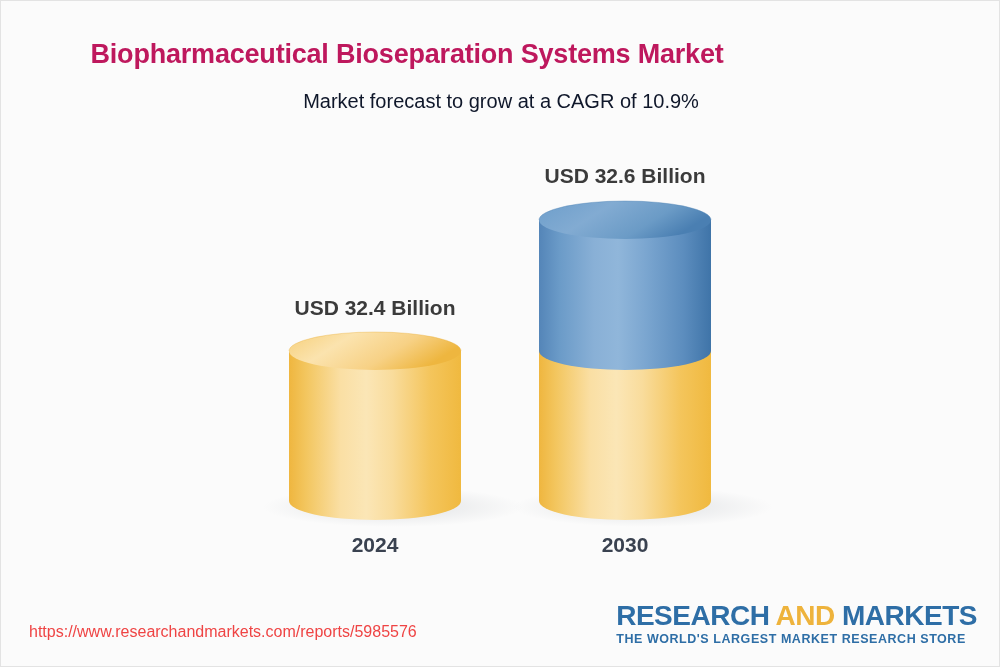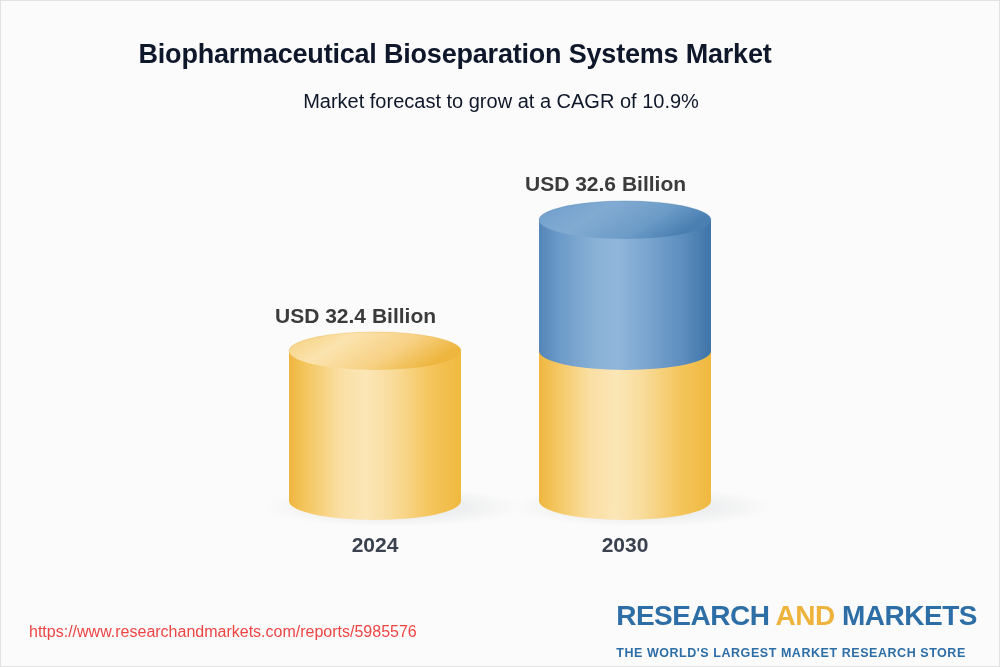--- a/index.html
+++ b/index.html
@@ -24,23 +24,22 @@
   }
   
   #title {
     position: absolute;
     left: 0;
     top: 38px;
     width: 812px;
     text-align: center;
     font-size: 27px;
     font-weight: bold;
-    color: #0f172a;
+    color: #be185d;
     letter-spacing: -0.2px;
-    margin-left: 48px;
   }
   #subtitle {
     position: absolute;
     left: 0;
     top: 89px;
     width: 1000px;
     text-align: center;
     font-size: 20px;
     font-weight: normal;
     color: #0f172a;
@@ -48,26 +47,25 @@
   
   #plot {
     position: absolute;
     left: 0;
     top: 0;
     width: 1000px;
     height: 667px;
   }
   .value-label {
     position: absolute;
-    text-align: left;
+    text-align: center;
     font-size: 21px;
     font-weight: bold;
     color: #3b3b3b;
     white-space: nowrap;
-    margin-top: 8px;
   }
   .cat-label {
     position: absolute;
     text-align: center;
     font-size: 21px;
     font-weight: bold;
     color: #3a4250;
     white-space: nowrap;
   }
   
@@ -91,21 +89,21 @@
     letter-spacing: -0.5px;
     line-height: 1.05;
     white-space: nowrap;
   }
   #logo-main .gold { color: #eeb33c; }
   #logo-tagline {
     font-size: 12.5px;
     font-weight: bold;
     color: #2e6ea6;
     letter-spacing: 0.55px;
-    margin-top: 16px;
+    margin-top: 2px;
     white-space: nowrap;
   }
 </style>
 </head>
 <body>
 
 <div id="canvas">
 
   <div id="title">Biopharmaceutical Bioseparation Systems Market</div>
   <div id="subtitle">Market forecast to grow at a CAGR of 10.9%</div>

